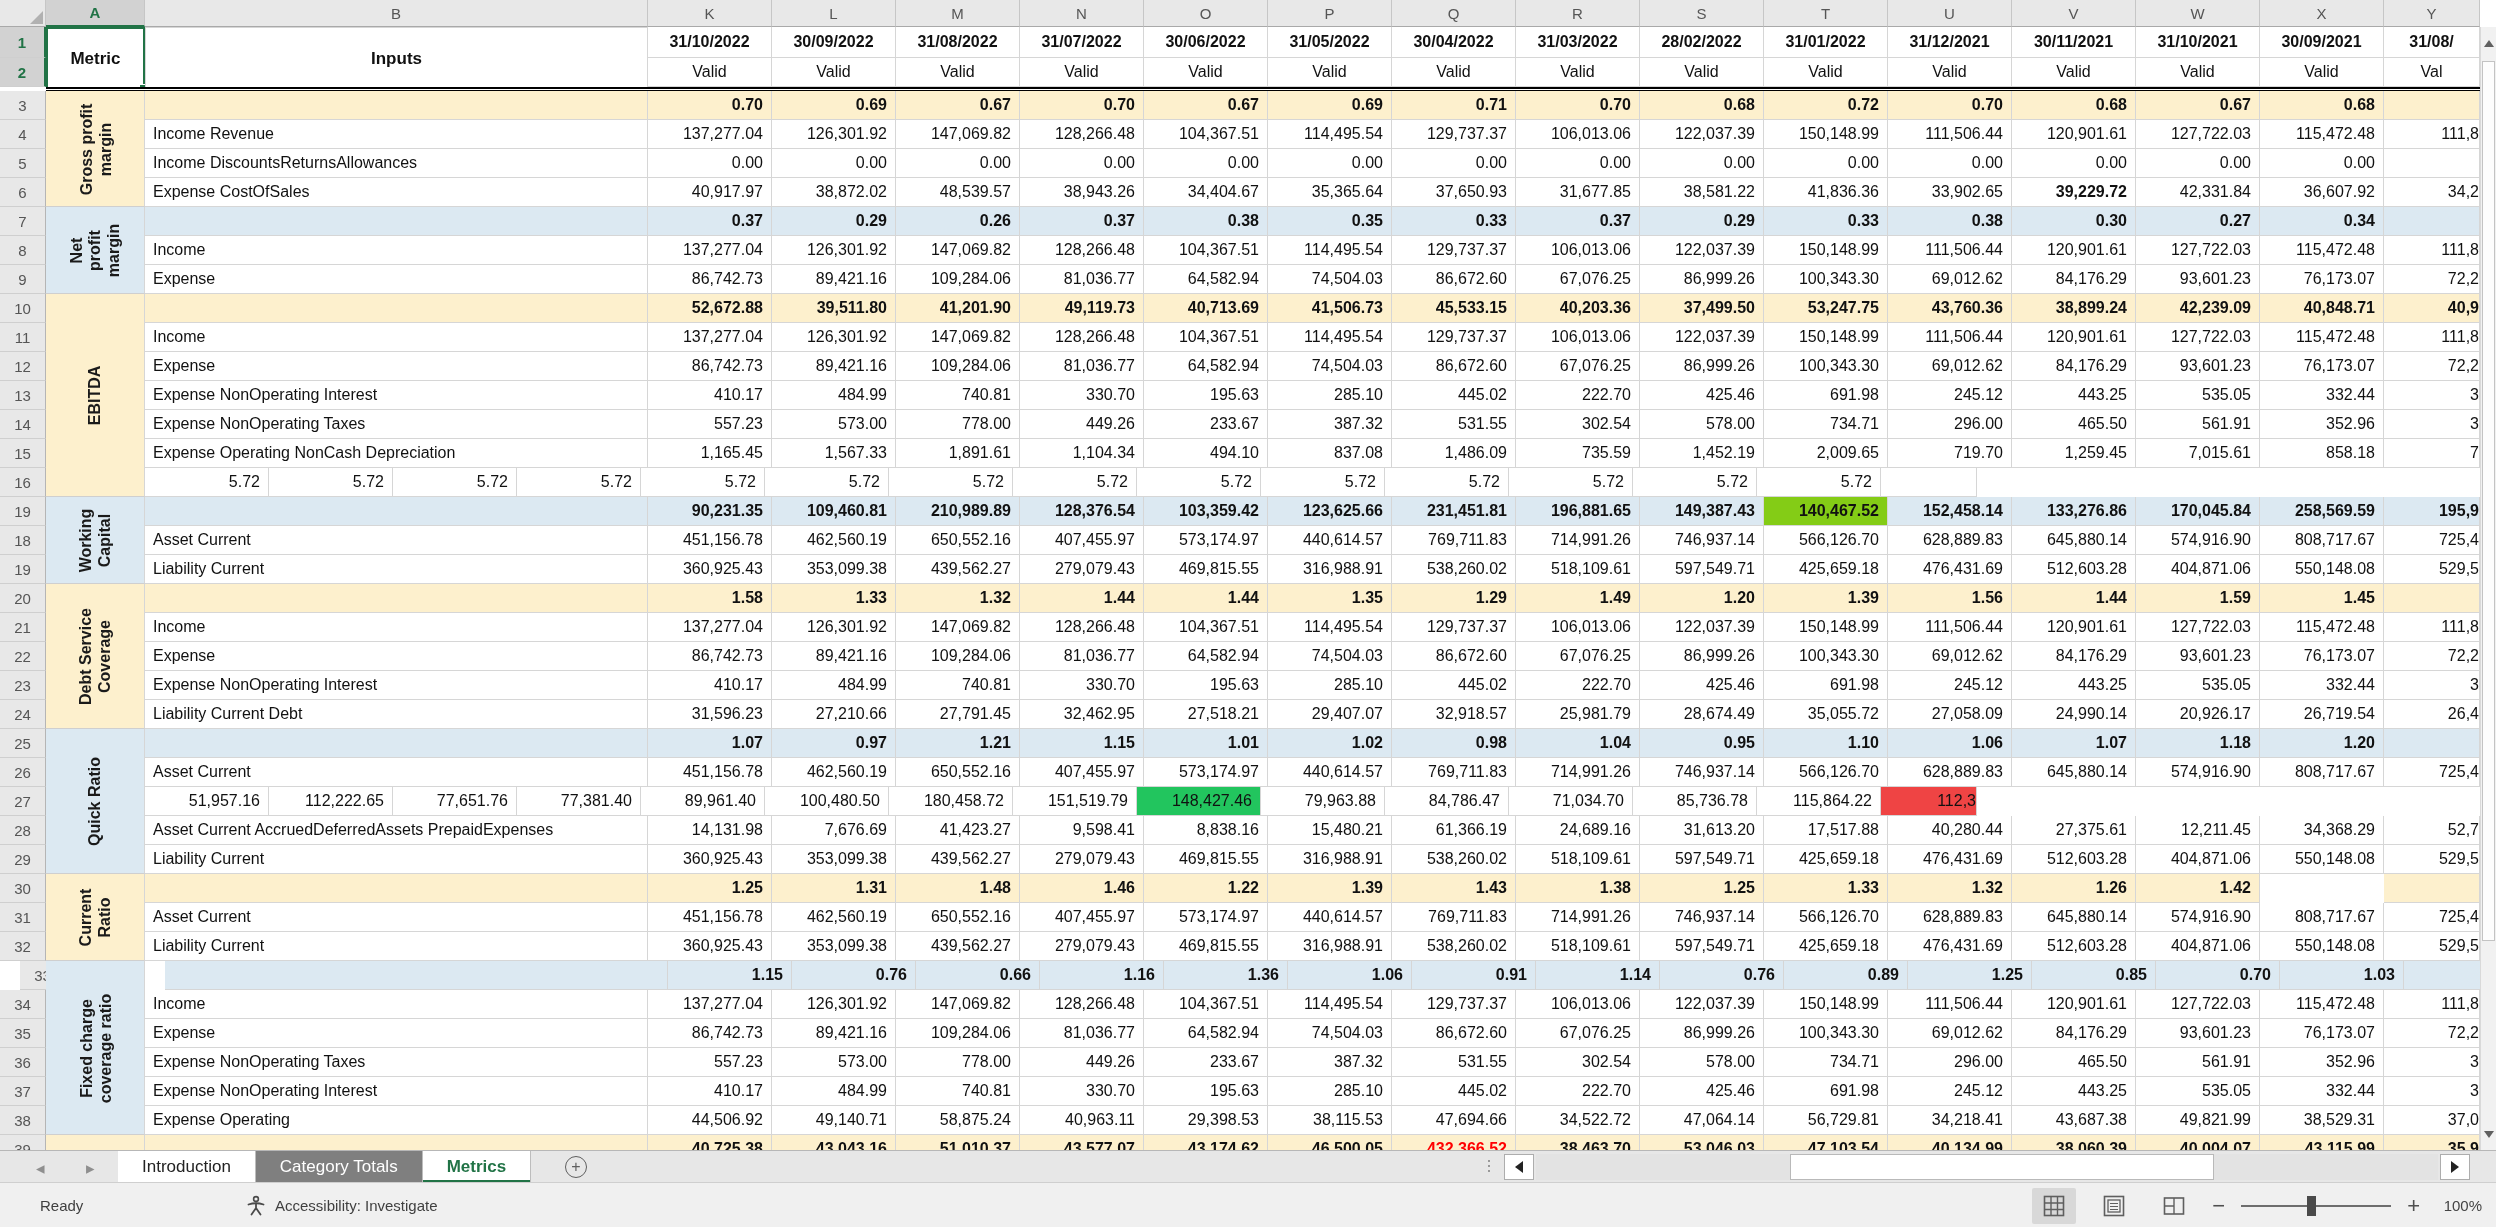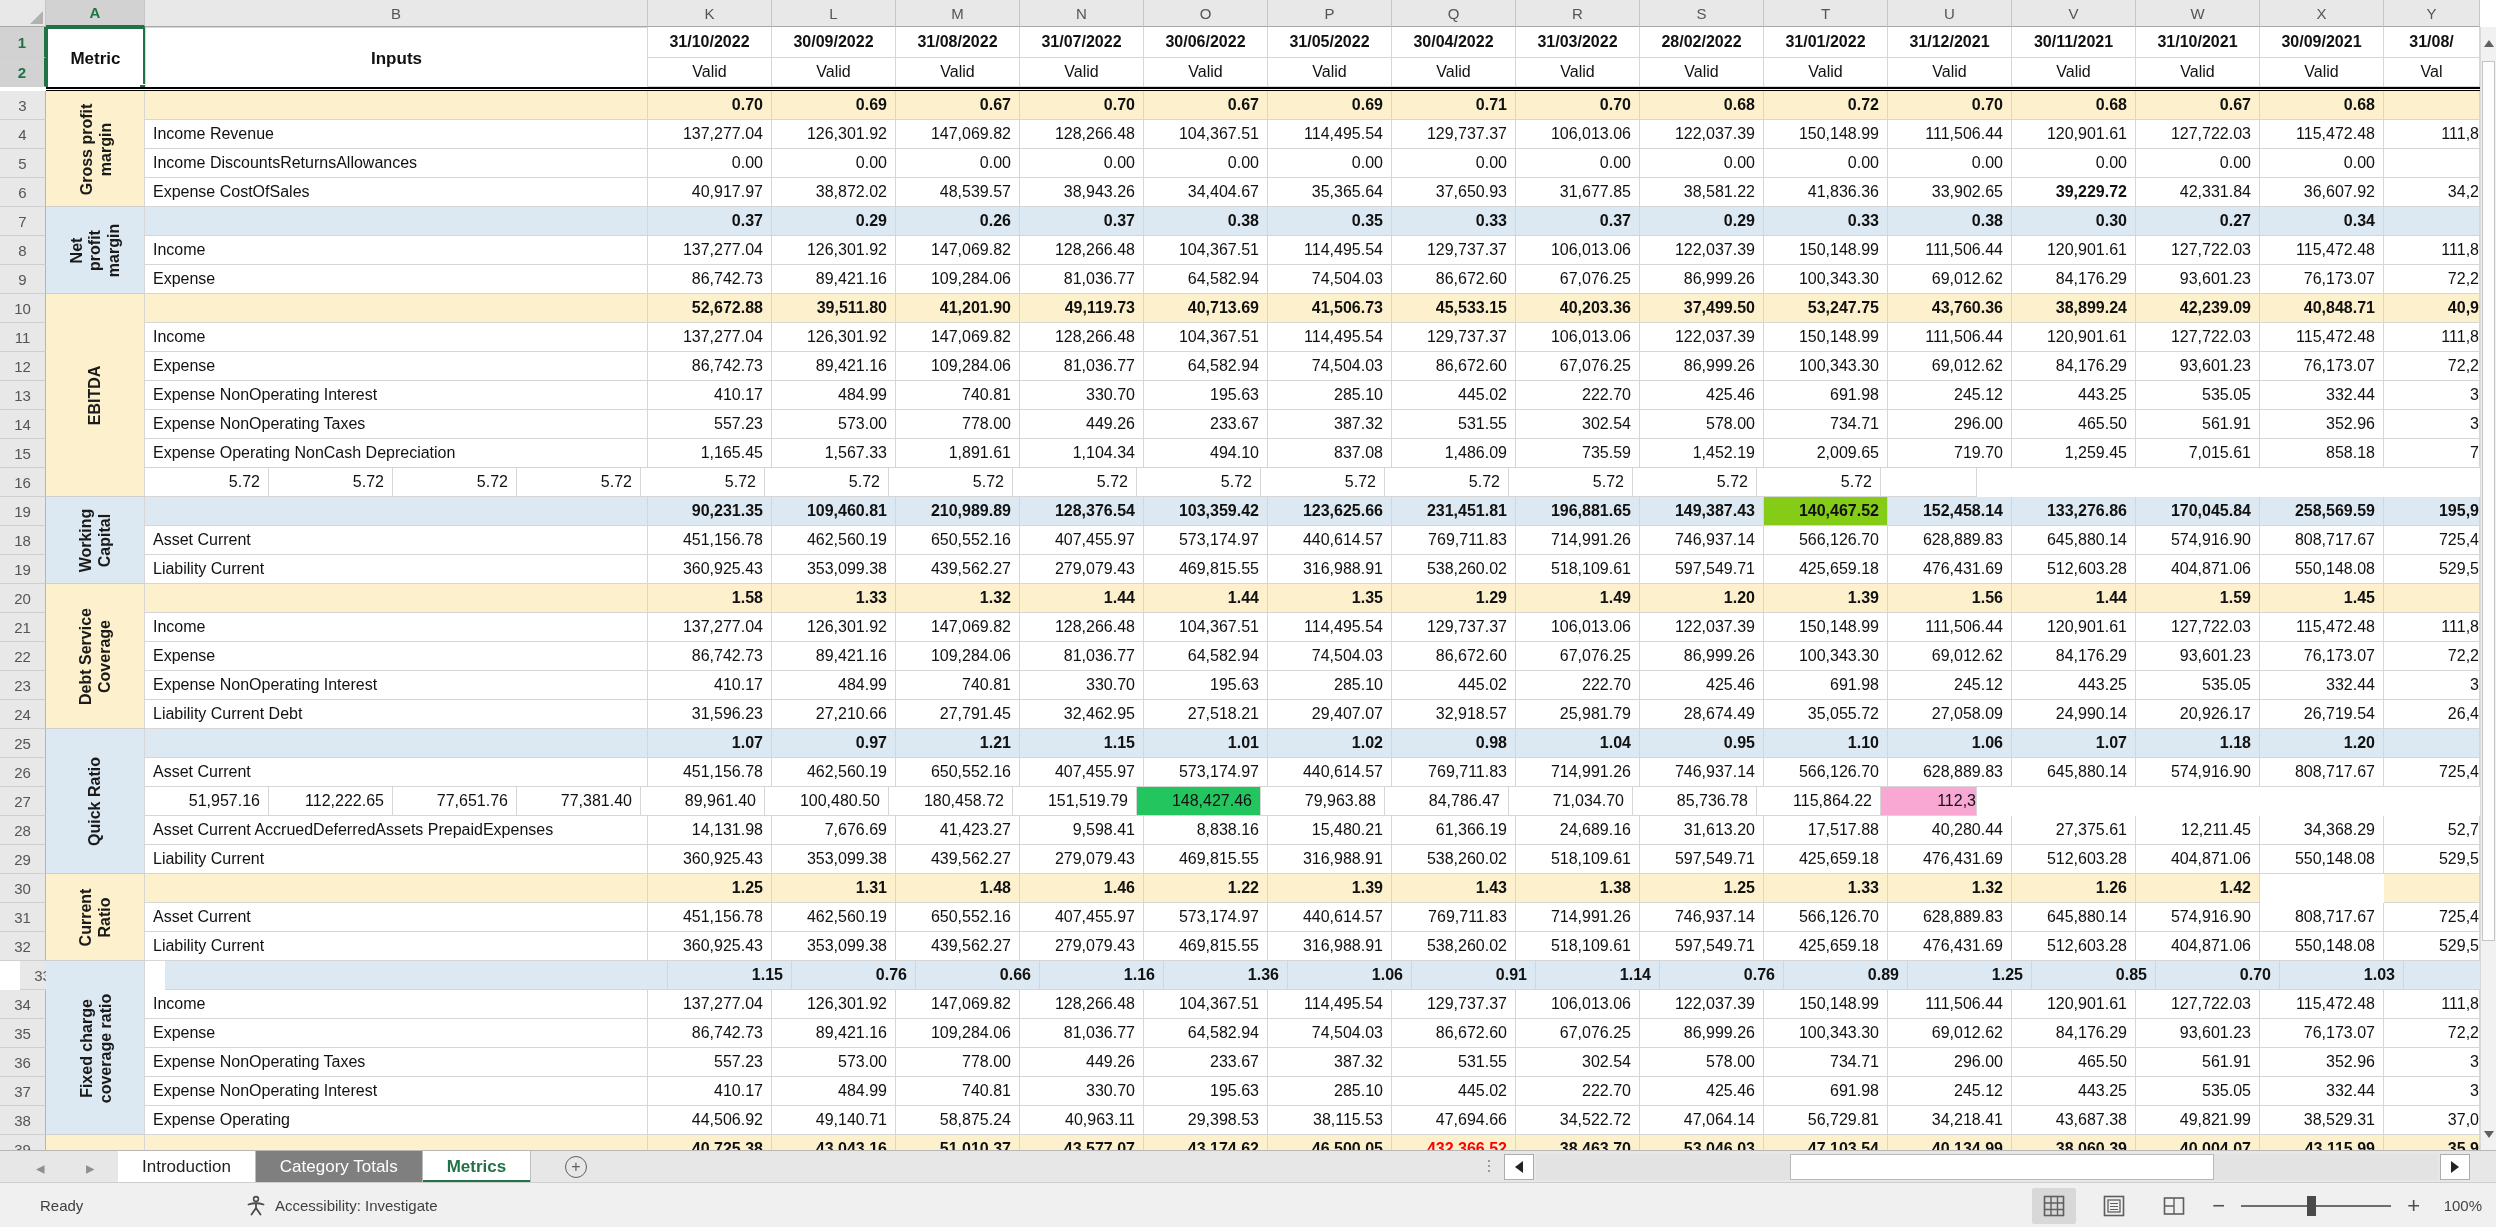--- a/index.html
+++ b/index.html
@@ -627,21 +627,21 @@
           <div class="cell val" style="width: 124px; background: rgb(255, 255, 255);">89,961.40</div>
           <div class="cell val" style="width: 124px; background: rgb(255, 255, 255);">100,480.50</div>
           <div class="cell val" style="width: 124px; background: rgb(255, 255, 255);">180,458.72</div>
           <div class="cell val" style="width: 124px; background: rgb(255, 255, 255);">151,519.79</div>
           <div class="cell val" style="width: 124px; background: #22c55e;">148,427.46</div>
           <div class="cell val" style="width: 124px; background: rgb(255, 255, 255);">79,963.88</div>
           <div class="cell val" style="width: 124px; background: rgb(255, 255, 255);">84,786.47</div>
           <div class="cell val" style="width: 124px; background: rgb(255, 255, 255);">71,034.70</div>
           <div class="cell val" style="width: 124px; background: rgb(255, 255, 255);">85,736.78</div>
           <div class="cell val" style="width: 124px; background: rgb(255, 255, 255);">115,864.22</div>
-          <div class="cell ycell" style="width: 96px; background: #f9a8d4;">112,3</div>
+          <div class="cell ycell" style="width: 96px; background: #ef4444;">112,3</div>
         </div>
         <div class="flexrow" style="top: 816px; height: 29px;">
           <div class="rowhdr">28</div>
           <div style="width: 99px; flex: 0 0 auto;"></div>
           <div class="cell lbl" style="width: 503px; background: rgb(255, 255, 255);">Asset Current AccruedDeferredAssets PrepaidExpenses</div>
           <div class="cell val" style="width: 124px; background: rgb(255, 255, 255);">14,131.98</div>
           <div class="cell val" style="width: 124px; background: rgb(255, 255, 255);">7,676.69</div>
           <div class="cell val" style="width: 124px; background: rgb(255, 255, 255);">41,423.27</div>
           <div class="cell val" style="width: 124px; background: rgb(255, 255, 255);">9,598.41</div>
           <div class="cell val" style="width: 124px; background: rgb(255, 255, 255);">8,838.16</div>

